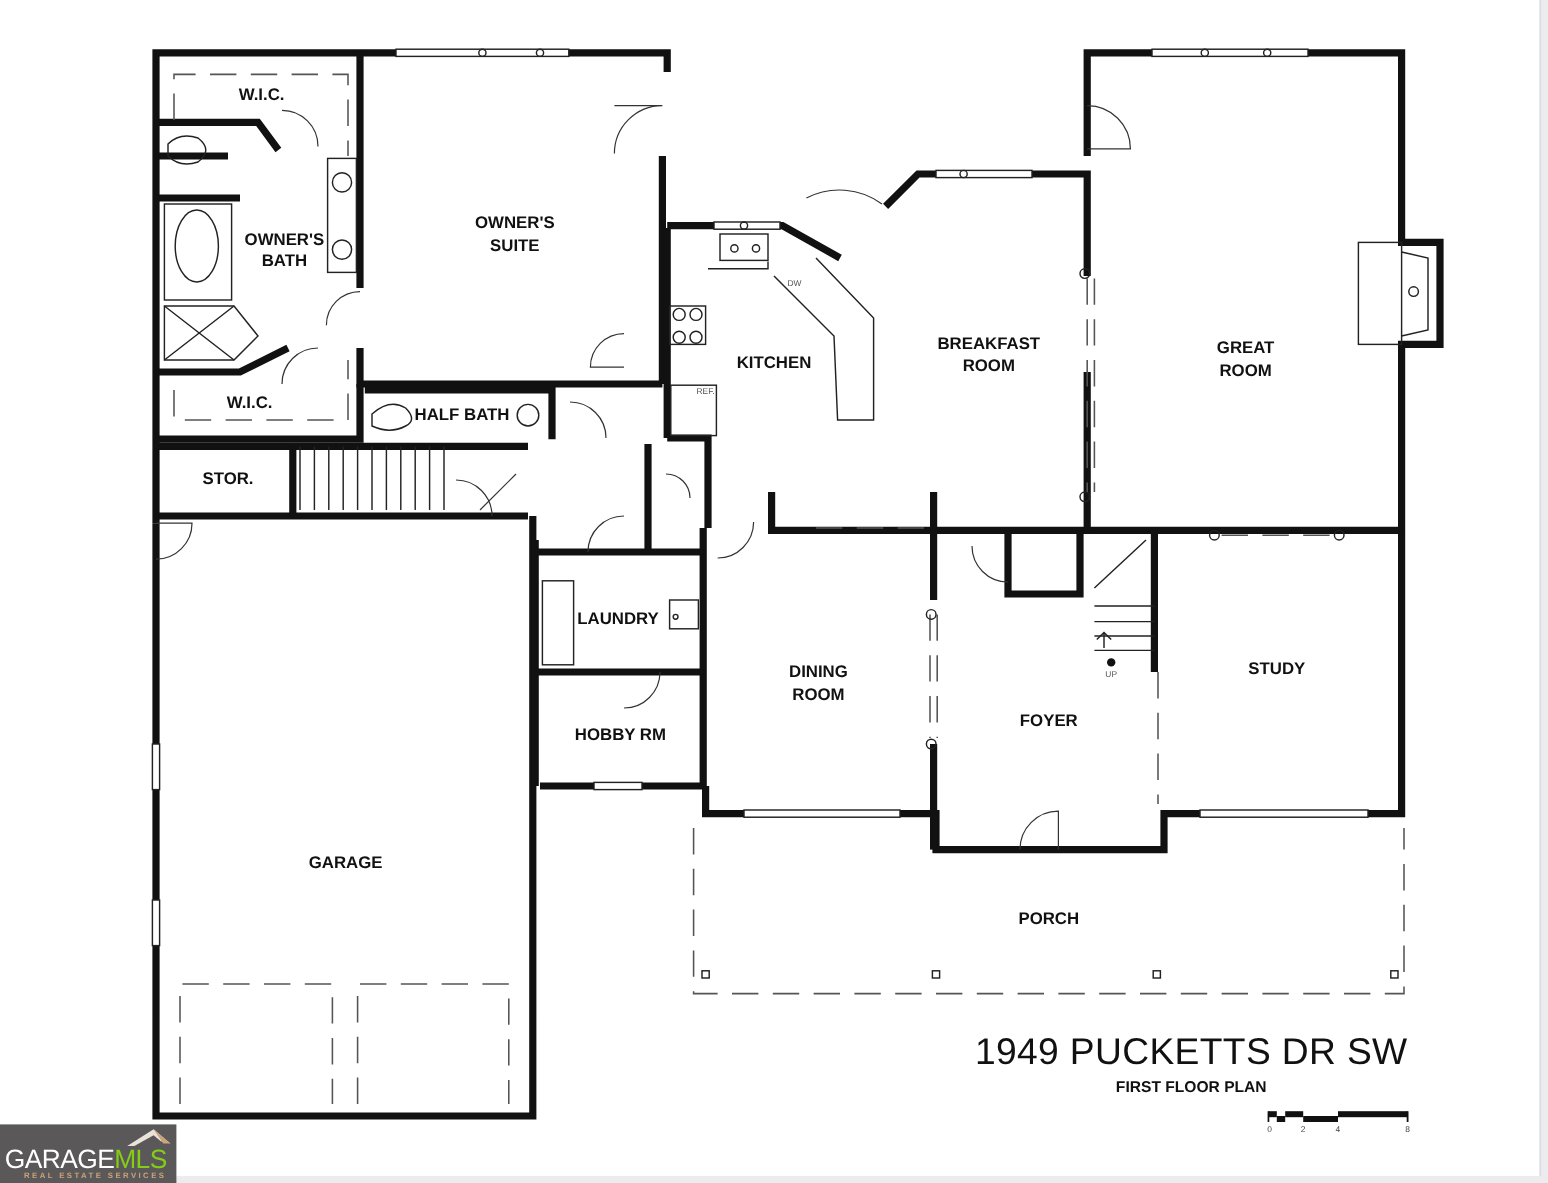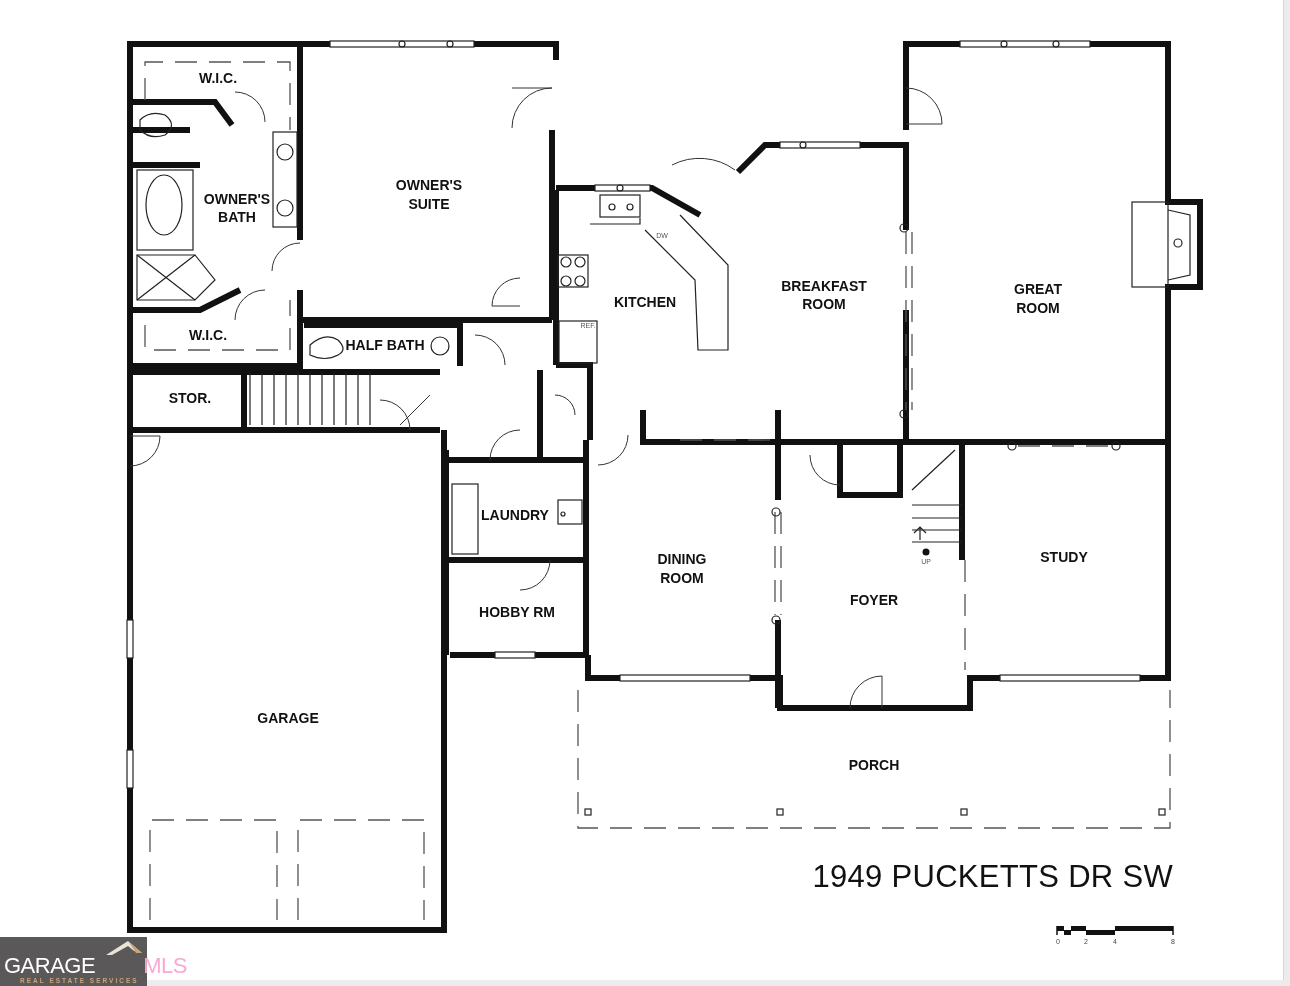--- a/index.html
+++ b/index.html
@@ -13,21 +13,21 @@
   .door-arc { fill:none; stroke:#333; stroke-width:1; }
   .room-label { font-family:"Liberation Sans", sans-serif; font-weight:bold; font-size:14px; fill:#111; text-anchor:middle; }
   .tiny { font-family:"Liberation Sans", sans-serif; font-size:7px; fill:#555; text-anchor:middle; }
   .title-block { position:absolute; right:117px; top:860px; text-align:center; }
   .address { font-size:31px; color:#111; letter-spacing:0.3px; line-height:34px; }
   .subtitle { font-size:13px; font-weight:bold; color:#111; margin-top:4px; }
   .scale { position:absolute; left:1056px; top:924px; width:120px; height:24px; }
   .scale-ticks span { position:absolute; top:14px; font-size:7px; color:#444; }
   .logo { position:absolute; left:0; top:937px; width:147px; height:49px; background:#5a5858; }
   .logo-main { position:absolute; left:4px; top:16px; font-size:22px; color:#fff; letter-spacing:-0.5px; }
-  .logo-main .mls { color:#f9a8d4;margin-left:48px; }
+  .logo-main .mls { color:#84cc16; }
   .logo-sub { position:absolute; left:20px; top:40px; font-size:6.5px; color:#c9a37a; letter-spacing:2px; font-weight:bold; }
   .roof { position:absolute; left:104px; top:2px; width:40px; height:18px; }
 </style>
 </head>
 <body>
 
 <div class="page-edge"></div>
 <div class="page-bottom"></div>
 
 <svg class="plan" width="1290" height="986" viewBox="0 0 1290 986">
@@ -202,20 +202,21 @@
     <text class="room-label" x="682" y="583">ROOM</text>
     <text class="room-label" x="874" y="605">FOYER</text>
     <text class="room-label" x="1064" y="562">STUDY</text>
     <text class="room-label" x="288" y="723">GARAGE</text>
     <text class="room-label" x="874" y="770">PORCH</text>
   </g>
 </svg>
 
 <div class="title-block">
   <div class="address">1949 PUCKETTS DR SW</div>
+  <div class="subtitle">FIRST FLOOR PLAN</div>
 </div>
 
 <div class="scale">
   <svg width="120" height="14">
     <path d="M1 2 L1 11" stroke="#111" stroke-width="1.5"></path>
     <rect x="1" y="2" width="7" height="5" fill="#111"></rect>
     <rect x="8" y="6" width="7" height="5" fill="#111"></rect>
     <rect x="15" y="2" width="15" height="5" fill="#111"></rect>
     <rect x="30" y="6" width="29" height="5" fill="#111"></rect>
     <rect x="59" y="2" width="58" height="5" fill="#111"></rect>

